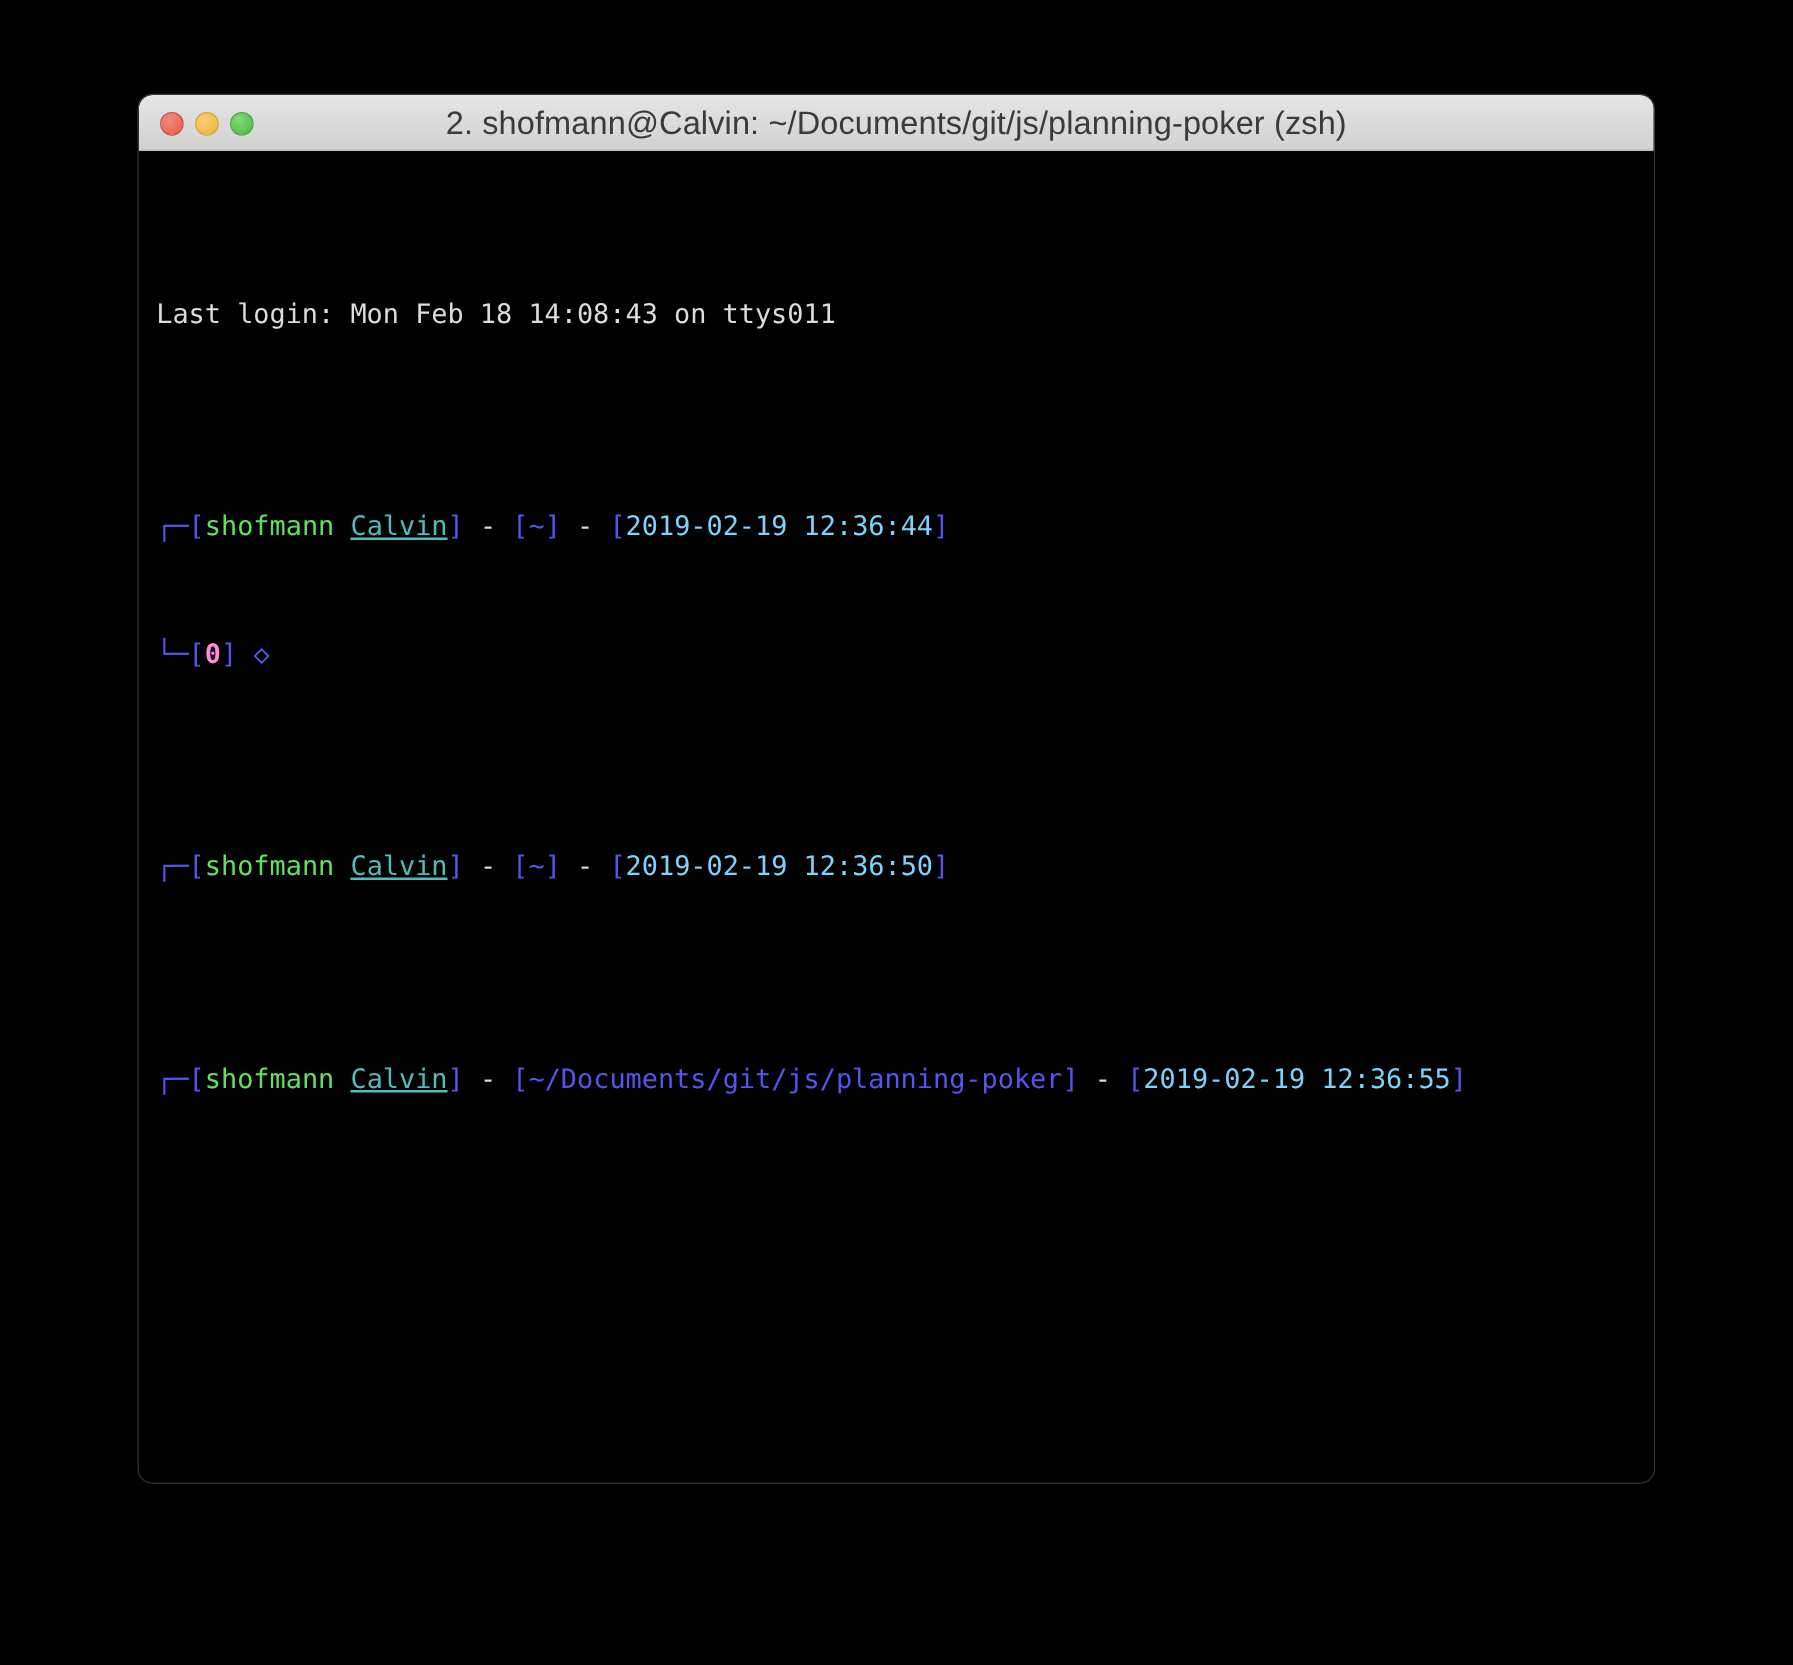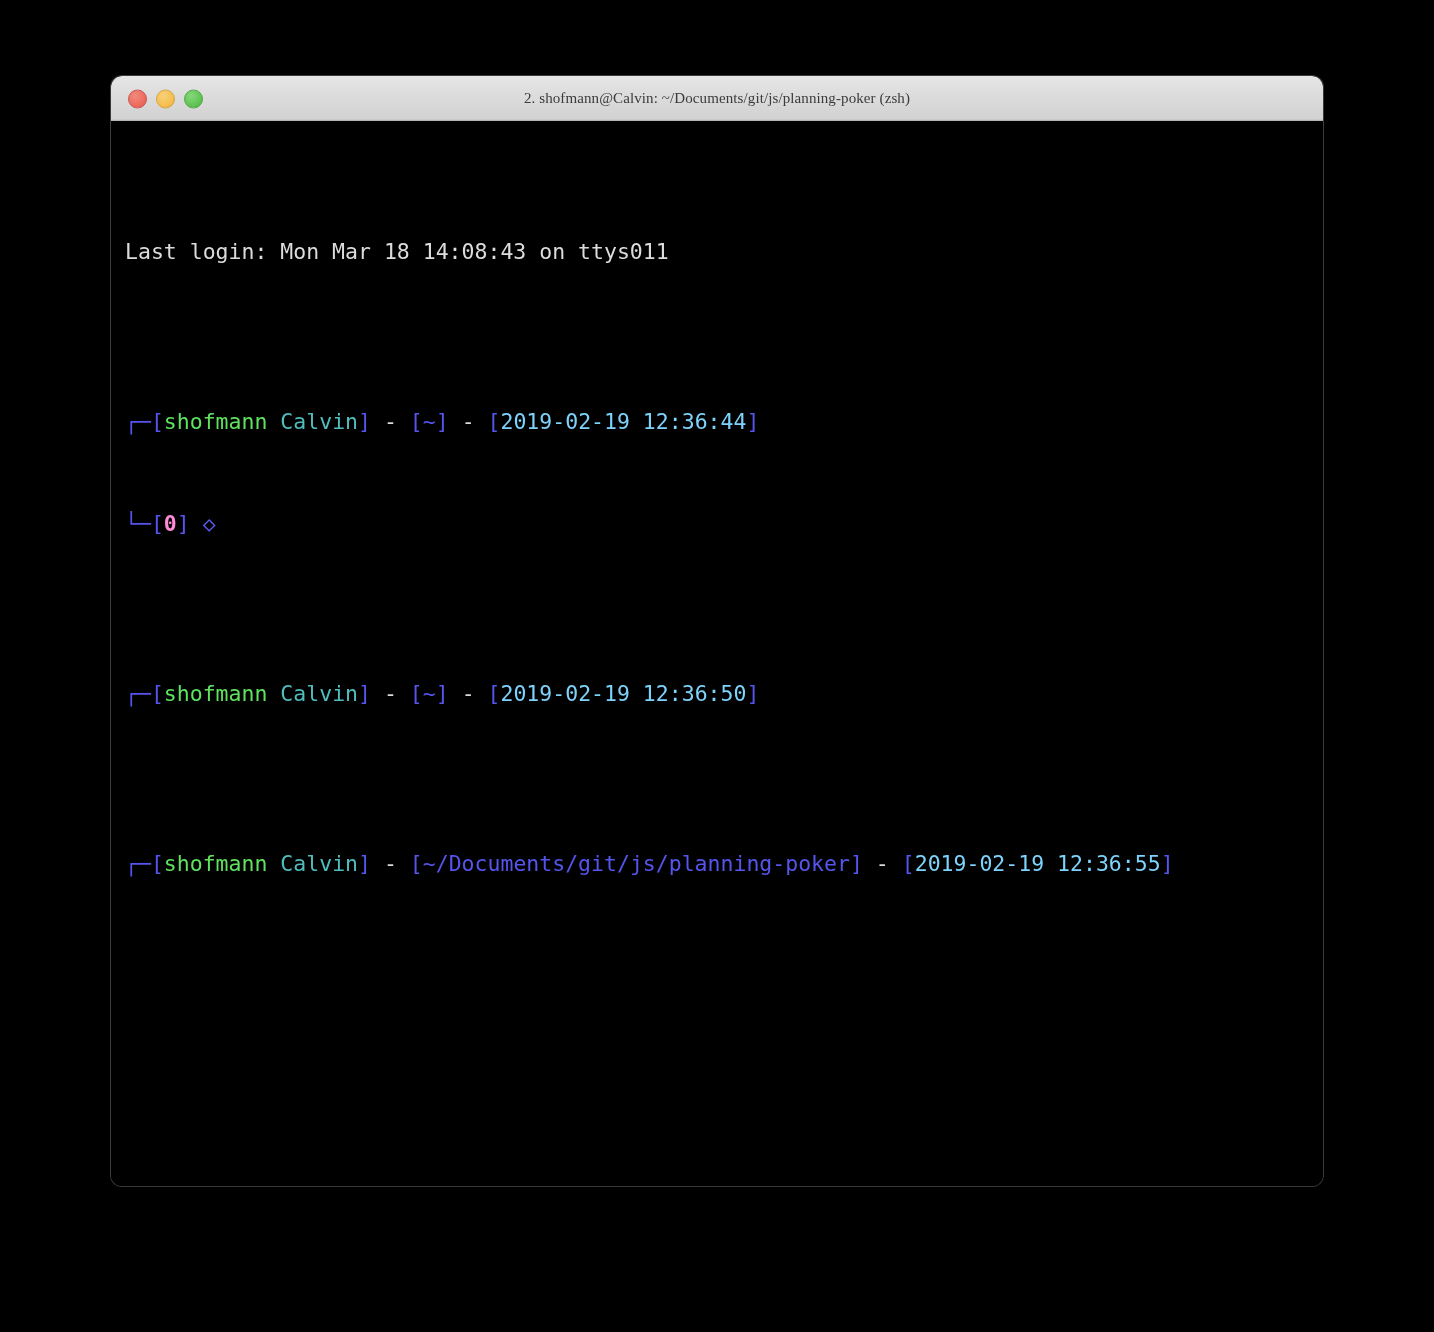--- a/index.html
+++ b/index.html
@@ -54,22 +54,22 @@
     width: 19px;
     height: 19px;
     border-radius: 50%;
     box-sizing: border-box;
   }
   .dot.red    { background: radial-gradient(circle at 38% 32%, #f08a7e 0%, #ed6a5e 62%, #d9544a 100%); border: 1px solid #c9544b; }
   .dot.yellow { background: radial-gradient(circle at 38% 32%, #f8d07a 0%, #f5be4f 62%, #e0a832 100%); border: 1px solid #d7a43c; }
   .dot.green  { background: radial-gradient(circle at 38% 32%, #86d77a 0%, #61c454 62%, #4aa93f 100%); border: 1px solid #4fa844; }
 
   .title-text {
-    font-family: Liberation Serif, serif;
-    font-size: 15px;
+    font-family: Liberation Sans, sans-serif;
+    font-size: 26px;
     color: #3b3b3b;
     letter-spacing: 0.1px;
     white-space: nowrap;
   }
 
   
   .term {
     position: relative;
     width: 100%;
     height: 1065px;
@@ -83,21 +83,21 @@
     white-space: pre;
     overflow: hidden;
   }
 
   .line { white-space: pre; height: 34px; }
 
   
   .c-white   { color: #dcdcdc; }
   .c-blue    { color: #5555ee; }
   .c-green   { color: #5fe35f; font-weight: normal; }
-  .c-cyan    { color: #4fbdbd; }
+  .c-cyan    { color: #4fbdbd; text-decoration: underline; }
   .c-yellow  { color: #7dd3fc; }
   .c-pink    { color: #ff8ad8; font-weight: bold; }
   .c-gitblue { color: #5b5bf0; }
 </style>
 </head>
 <body>
 
 <div id="root">
 
   <div class="window">
@@ -106,21 +106,21 @@
       <div class="traffic">
         <div class="dot red"></div>
         <div class="dot yellow"></div>
         <div class="dot green"></div>
       </div>
       <div class="title-text">2. shofmann@Calvin: ~/Documents/git/js/planning-poker (zsh)</div>
     </div>
 
     <div class="term">
 
-      <div class="line"><span class="c-white">Last login: Mon Mar 18 14:08:43 on ttys011</span></div>
+      <div class="line"><span class="c-white">Last login: Mon Feb 18 14:08:43 on ttys011</span></div>
 
       
       <div class="line"><span class="c-blue">┌─</span><span class="c-blue">[</span><span class="c-green">shofmann</span><span class="c-white"> </span><span class="c-cyan">Calvin</span><span class="c-blue">]</span><span class="c-white"> - </span><span class="c-blue">[</span><span class="c-blue">~</span><span class="c-blue">]</span><span class="c-white"> - </span><span class="c-blue">[</span><span class="c-yellow">2019-02-19 12:36:44</span><span class="c-blue">]</span></div>
       <div class="line"><span class="c-blue">└─</span><span class="c-blue">[</span><span class="c-pink">0</span><span class="c-blue">]</span><span class="c-white"> </span><span class="c-gitblue">◇</span><span class="c-white"> </span><span class="c-white"></span></div>
 
       
       <div class="line"><span class="c-blue">┌─</span><span class="c-blue">[</span><span class="c-green">shofmann</span><span class="c-white"> </span><span class="c-cyan">Calvin</span><span class="c-blue">]</span><span class="c-white"> - </span><span class="c-blue">[</span><span class="c-blue">~</span><span class="c-blue">]</span><span class="c-white"> - </span><span class="c-blue">[</span><span class="c-yellow">2019-02-19 12:36:50</span><span class="c-blue">]</span></div>
 
       
       <div class="line"><span class="c-blue">┌─</span><span class="c-blue">[</span><span class="c-green">shofmann</span><span class="c-white"> </span><span class="c-cyan">Calvin</span><span class="c-blue">]</span><span class="c-white"> - </span><span class="c-blue">[</span><span class="c-blue">~/Documents/git/js/planning-poker</span><span class="c-blue">]</span><span class="c-white"> - </span><span class="c-blue">[</span><span class="c-yellow">2019-02-19 12:36:55</span><span class="c-blue">]</span></div>

